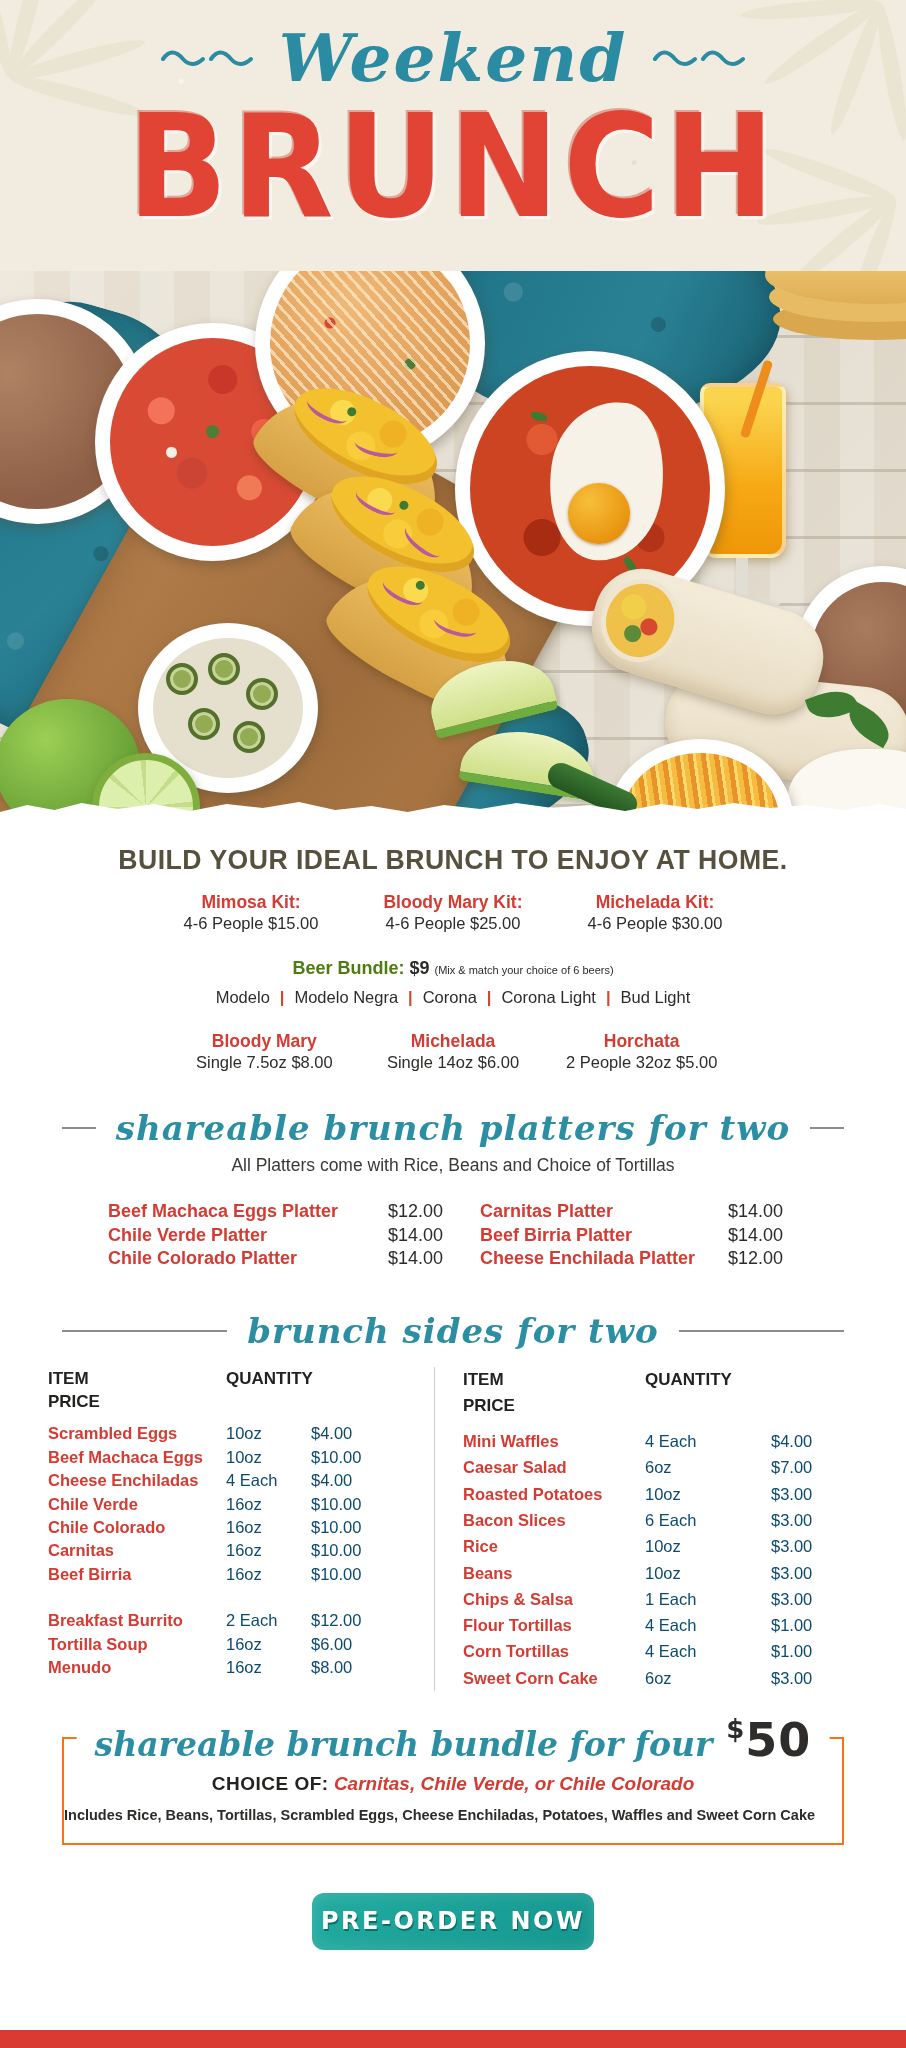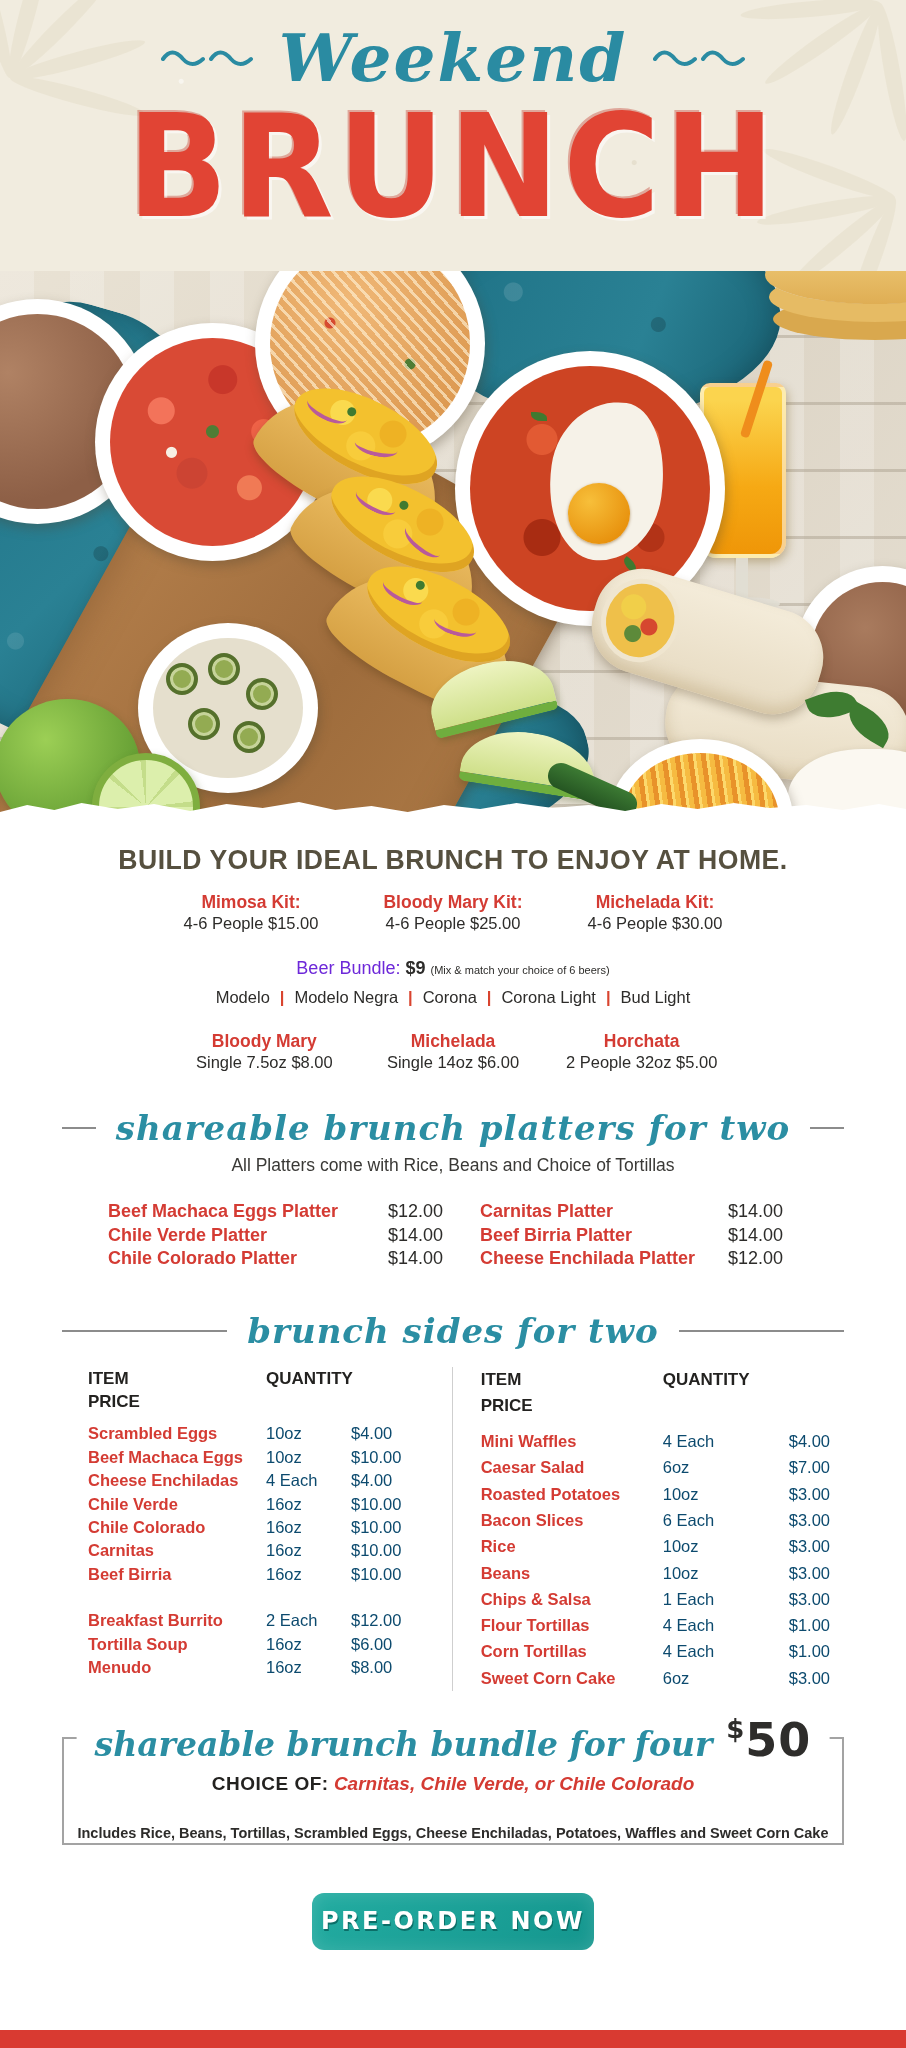--- a/index.html
+++ b/index.html
@@ -125,57 +125,57 @@
     letter-spacing:.5px; transform:scaleX(.95); }
   .sec-head { display:flex; align-items:center; gap:20px; padding:0 62px; margin-top:34px; }
   .sec-head .rule { flex:1; height:2px; background:#8c8c8c; }
   .sec-head .stitle { font-family:"DejaVu Serif", serif; font-style:italic; font-weight:bold;
     font-size:34px; color:#2b8ea3; letter-spacing:1px; white-space:nowrap; }
   .kits { display:flex; padding:0 150px; margin-top:16px; }
   .kits .kit { flex:1; text-align:center; }
   .kit-name { font-size:17.5px; font-weight:bold; color:#d43b33; line-height:20px; }
   .kit-detail { font-size:16.5px; color:#2d2c2a; line-height:23px; }
   .beer-line { margin-top:22px; text-align:center; font-size:18px; line-height:22px; color:#2d2c2a; }
-  .beer-label { color:#6d28d9; font-weight:normal; }
+  .beer-label { color:#4d7c0f; font-weight:bold; }
   .beer-price { font-weight:bold; }
   .beer-note { font-size:11px; }
   .beer-list { margin-top:4px; text-align:center; font-size:16.5px; line-height:24px; color:#2d2c2a; }
   .beer-sep { color:#d9442f; font-weight:bold; padding:0 10px; }
   .singles { display:flex; padding:0 170px; margin-top:22px; }
   .single { flex:1; text-align:center; }
   .platter-sub { margin-top:7px; text-align:center; font-size:17.5px; color:#3a3936; }
   .platters { display:flex; padding:0 60px; margin-top:24px; }
   .platters .half { width:50%; }
   .prow { display:grid; line-height:23.5px; font-size:18px; }
   .half-l .prow { grid-template-columns:280px 1fr; padding-left:48px; }
   .half-r .prow { grid-template-columns:248px 1fr; padding-left:27px; }
   .pname { color:#d43b33; font-weight:bold; }
   .pprice { color:#2d2c2a; }
-  .sides { display:flex; padding:0 76px; margin-top:16px; }
+  .sides { display:flex; padding:0 36px; margin-top:16px; }
   .sides-left { width:398px; }
   .sides-right { flex:1; border-left:1px solid #cfcfcf; padding-left:28px; }
   .srow { display:grid; font-size:16.5px; }
   .sides-left .srow { grid-template-columns:178px 85px 1fr; padding-left:12px; line-height:23.4px; }
   .sides-right .srow { grid-template-columns:182px 126px 1fr; line-height:26.3px; }
   .thead { font-size:17px; font-weight:bold; color:#232220; line-height:22px; }
   .thead .stack { display:block; }
   .sides .rows { margin-top:9px; }
   .group2 { margin-top:23px; }
   .sname { color:#d43b33; font-weight:bold; }
   .sqty, .sprice { color:#0c4a6e; }
-  .bundle { position:relative; margin:46px 62px 0; border:2px solid #a3a3a3; height:108px; }
+  .bundle { position:relative; margin:46px 62px 0; border:2px solid #f97316; height:108px; }
   .bundle-title { position:absolute; top:-26px; left:50%; transform:translateX(-50%); background:#ffffff;
     padding:0 18px; white-space:nowrap; display:flex; align-items:baseline; gap:14px; }
   .bundle-title .stitle { font-family:"DejaVu Serif", serif; font-style:italic; font-weight:bold; font-size:33px; color:#2b8ea3; }
   .bundle-price { font-family:"DejaVu Sans", sans-serif; font-weight:bold; font-size:46px; color:#2e2d2b; letter-spacing:1px; }
   .bundle-price sup { font-size:26px; vertical-align:18px; }
   .bundle-choice { margin-top:34px; text-align:center; font-size:19px; }
   .choice-label { font-weight:bold; color:#232220; letter-spacing:.5px; }
   .choice-items { font-weight:bold; color:#d43b33;font-style:italic; }
-  .bundle-includes { margin-top:30px; text-align:center; font-size:14.5px; font-weight:bold; color:#2d2c2a; }
+  .bundle-includes { margin-top:12px; text-align:left; font-size:14.5px; font-weight:bold; color:#2d2c2a; }
   .cta-wrap { margin-top:48px; text-align:center; }
   .cta { display:inline-block; width:282px; height:57px; line-height:57px; border:none; cursor:pointer;
     background:linear-gradient(135deg, #23aca1, #14968e); border-radius:12px;
     color:#ffffff; font-family:"DejaVu Sans", sans-serif; font-weight:bold; font-size:24px; letter-spacing:2.5px;
     text-shadow:1px 2px 0 #0b6e67; box-shadow:inset 0 0 18px rgba(255,255,255,.15); }
   .footer-bar { position:absolute; left:0; bottom:0; width:100%; height:18px; background:#d93a31; }
 </style>
 </head>
 <body>
 

